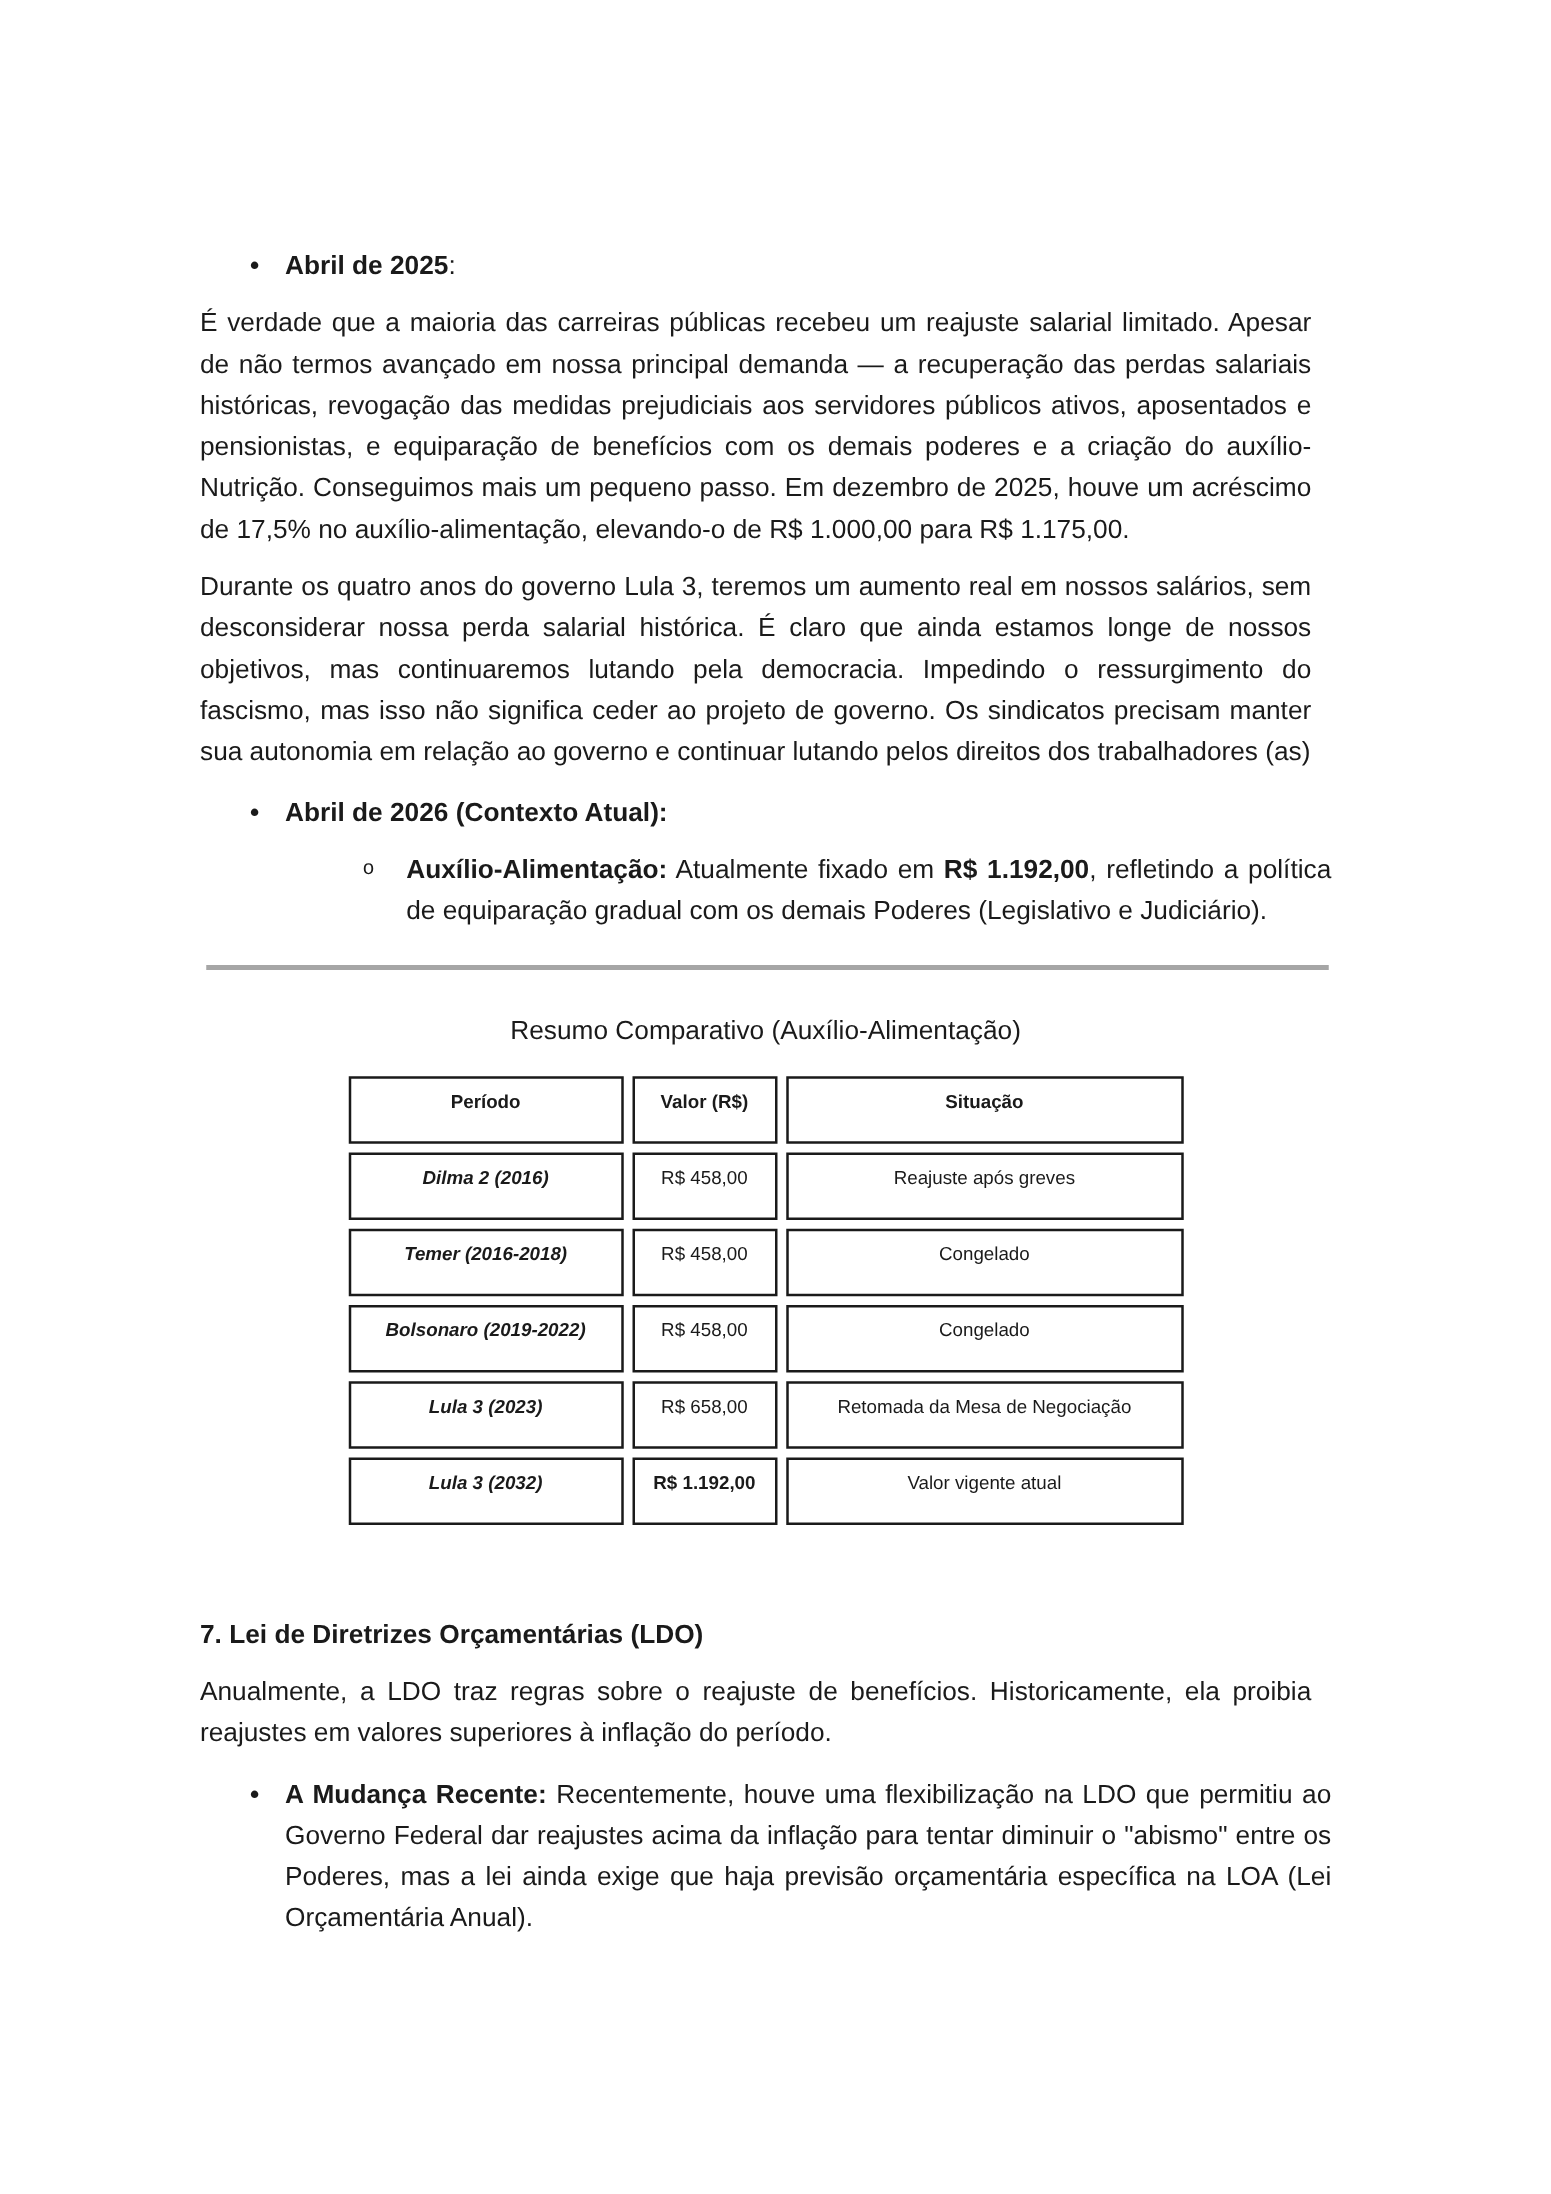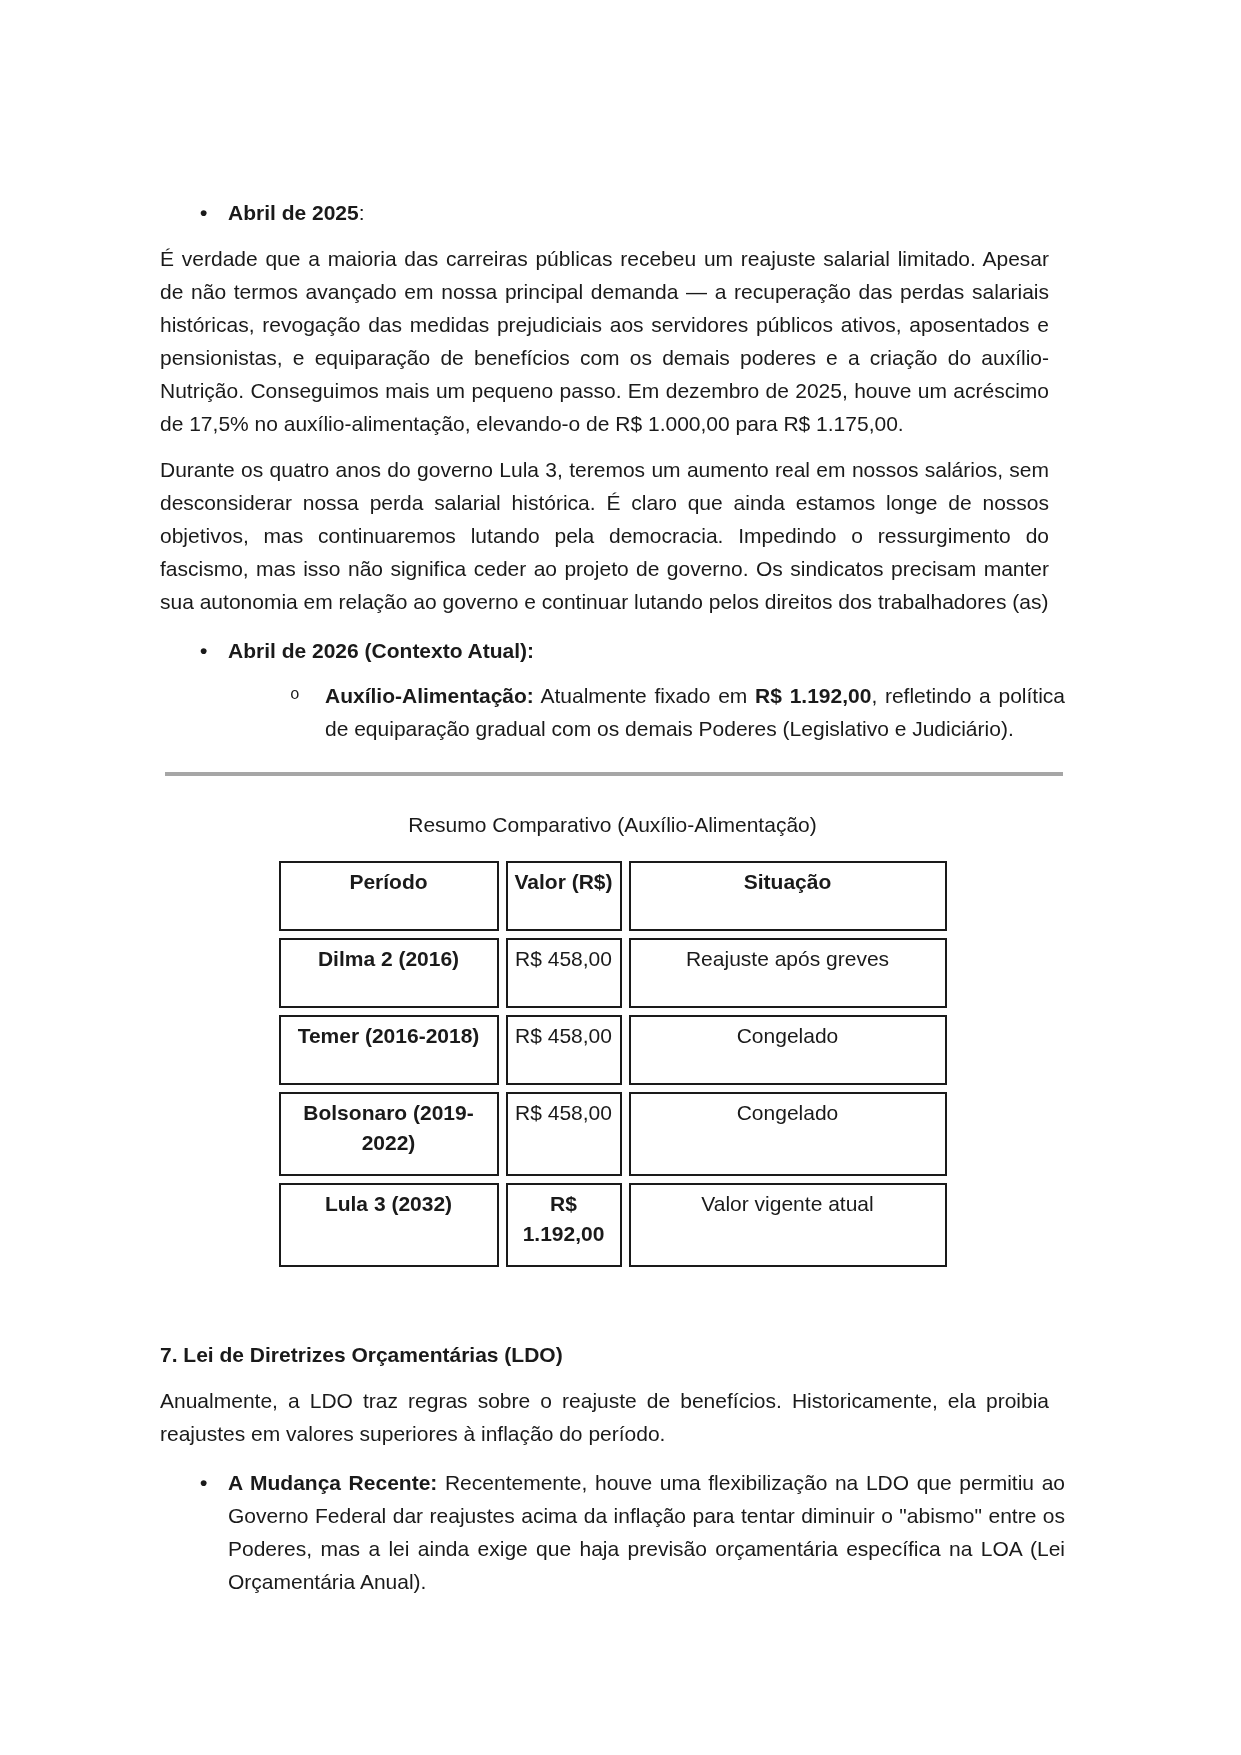--- a/index.html
+++ b/index.html
@@ -57,29 +57,29 @@
   table.cmp {
     border-collapse:separate;
     border-spacing:7px;
     margin:13px auto 0 auto;
   }
   table.cmp th, table.cmp td {
     border:2px solid #1a1a1a;
     vertical-align:top;
     text-align:center;
     height:46px;
-    padding:4px 4px 16px 4px;
-    font-size:21px;
+    padding:4px 4px 0 4px;
+    font-size:15px;
     line-height:30px;
   }
   table.cmp th { font-weight:bold; }
   .col-periodo { width:208px; }
   .col-valor   { width:104px;margin-top:37px; }
   .col-situacao{ width:306px; }
-  td.periodo { font-weight:bold; }
+  td.periodo { font-weight:bold;font-style:italic; }
   .heading3 {
     font-weight:bold;
     margin-top:64px;
   }
 </style>
 </head>
 <body>
 
 <div class="page">
 
@@ -122,20 +122,25 @@
       <td class="periodo">Temer (2016-2018)</td>
       <td>R$ 458,00</td>
       <td>Congelado</td>
     </tr>
     <tr>
       <td class="periodo">Bolsonaro (2019-2022)</td>
       <td>R$ 458,00</td>
       <td>Congelado</td>
     </tr>
     <tr>
+      <td class="periodo">Lula 3 (2023)</td>
+      <td>R$ 658,00</td>
+      <td>Retomada da Mesa de Negociação</td>
+    </tr>
+    <tr>
       <td class="periodo">Lula 3 (2032)</td>
       <td class="bold">R$ 1.192,00</td>
       <td>Valor vigente atual</td>
     </tr>
   </tbody>
     </table>
 
   <div class="heading3">7. Lei de Diretrizes Orçamentárias (LDO)</div>
 
   <p class="para">Anualmente, a LDO traz regras sobre o reajuste de benefícios. Historicamente, ela proibia reajustes em valores superiores à inflação do período.</p>

